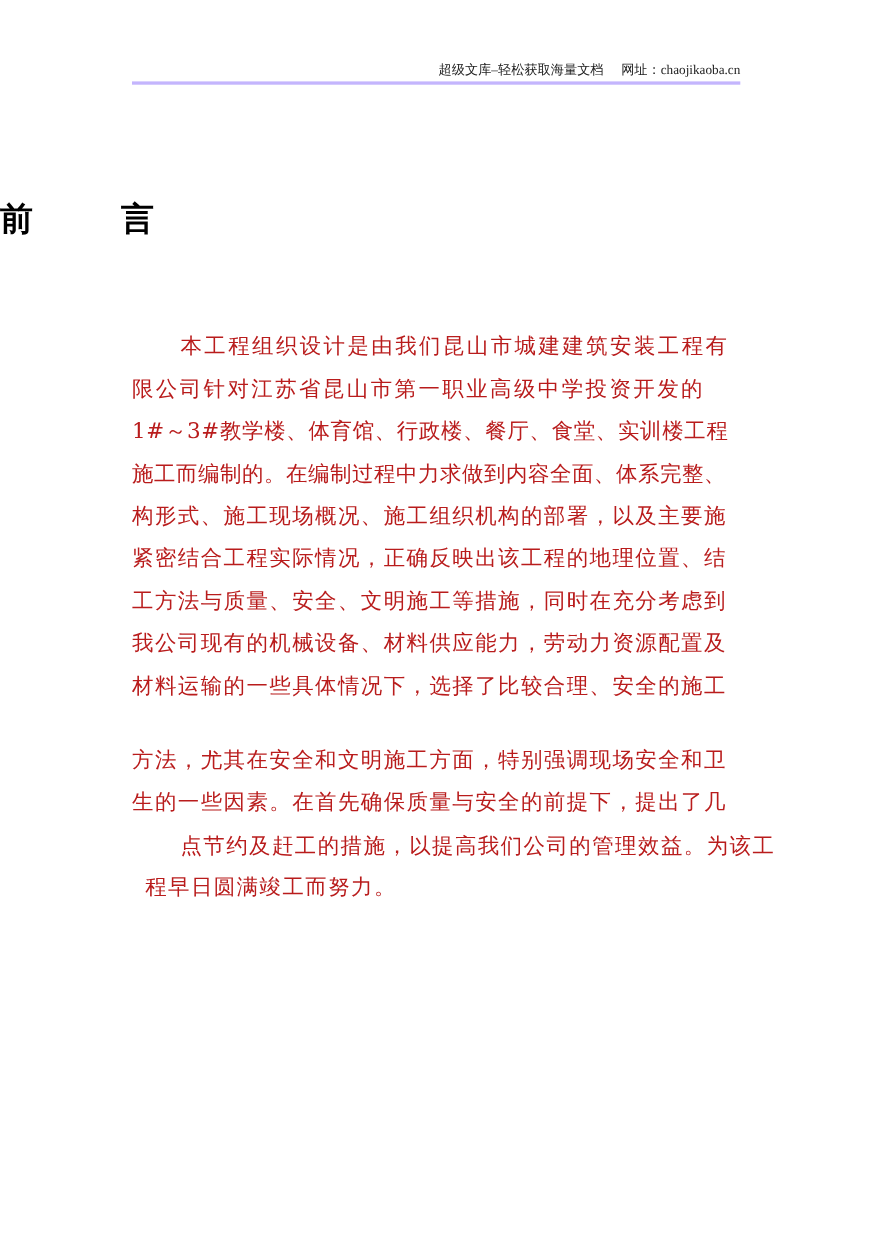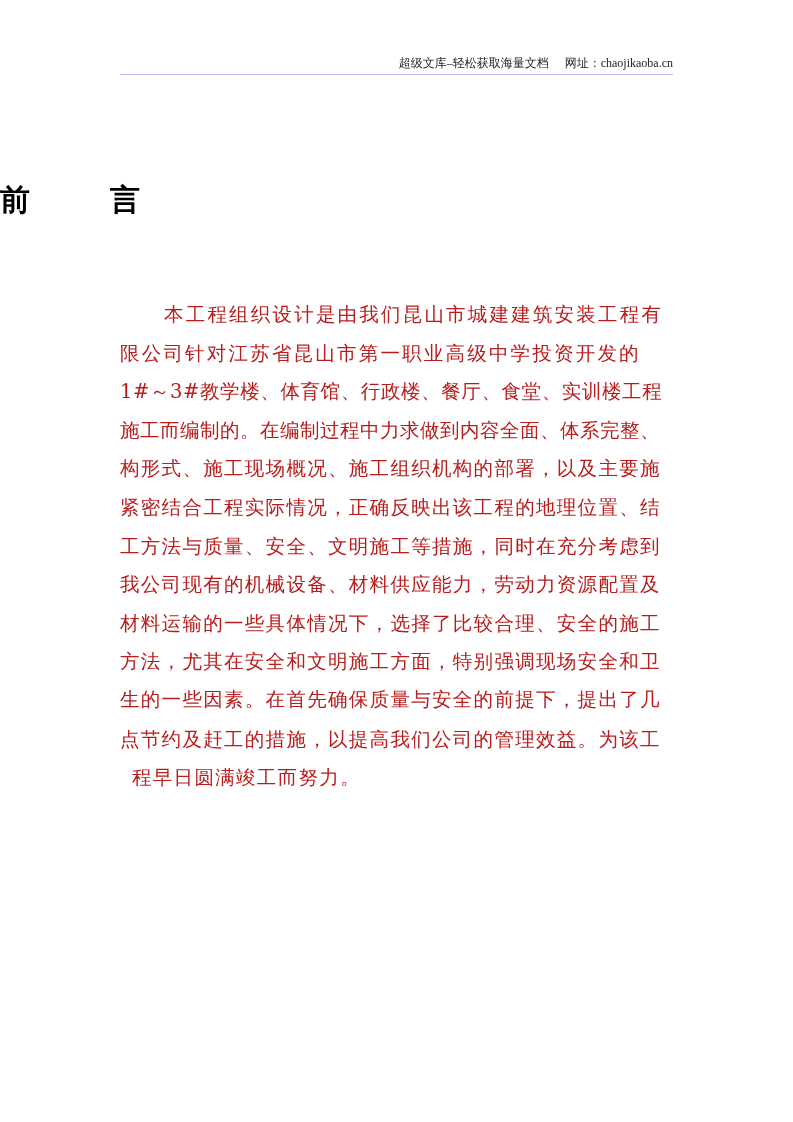--- a/index.html
+++ b/index.html
@@ -14,21 +14,21 @@
       overflow: hidden;
       font-family: "DejaVu Serif", "Liberation Serif", serif;
       color: #000000;
     }
     .page-header {
       position: absolute;
       left: 120px;
       top: 55px;
       width: 553px;
       height: 19px;
-      border-bottom: 1px solid #c4b5fd;
+      border-bottom: 3px solid #c4b5fd;
       text-align: right;
       font-size: 12px;
       line-height: 16px;
       color: #222222;
       font-family: "Liberation Serif", "DejaVu Serif", serif;
     }
     .page-header .sep {
       display: inline-block;
       width: 16px;
     }
@@ -79,17 +79,17 @@
 <div class="body-text">
   <span class="line indent">本工程组织设计是由我们昆山市城建建筑安装工程有</span>
   <span class="line">限公司针对江苏省昆山市第一职业高级中学投资开发的</span>
   <span class="line" style="letter-spacing:0.6px;">1#～3#教学楼、体育馆、行政楼、餐厅、食堂、实训楼工程</span>
   <span class="line" style="letter-spacing:0.5px;">施工而编制的。在编制过程中力求做到内容全面、体系完整、</span>
   <span class="line" style="letter-spacing:1.3px;">构形式、施工现场概况、施工组织机构的部署，以及主要施</span>
   <span class="line" style="letter-spacing:1.3px;">紧密结合工程实际情况，正确反映出该工程的地理位置、结</span>
   <span class="line" style="letter-spacing:1.3px;">工方法与质量、安全、文明施工等措施，同时在充分考虑到</span>
   <span class="line" style="letter-spacing:1.3px;">我公司现有的机械设备、材料供应能力，劳动力资源配置及</span>
   <span class="line" style="letter-spacing:1.3px;">材料运输的一些具体情况下，选择了比较合理、安全的施工</span>
-  <span class="line" style="letter-spacing:1.3px;">方法，尤其在安全和文明施工方面，特别强调现场安全和卫</span>
+  <span class="line" style="letter-spacing:1.3px;margin-top:29px;">方法，尤其在安全和文明施工方面，特别强调现场安全和卫</span>
   <span class="line" style="letter-spacing:1.3px;font-family:Liberation Mono, monospace;">生的一些因素。在首先确保质量与安全的前提下，提出了几</span>
-  <span class="line" style="letter-spacing:1.3px;">点节约及赶工的措施，以提高我们公司的管理效益。为该工</span>
+  <span class="line" style="letter-spacing:1.3px;margin-left:44px;">点节约及赶工的措施，以提高我们公司的管理效益。为该工</span>
   <span class="line" style="letter-spacing:1.3px;margin-left:12px;">程早日圆满竣工而努力。</span>
 </div>
 
 </body></html>

